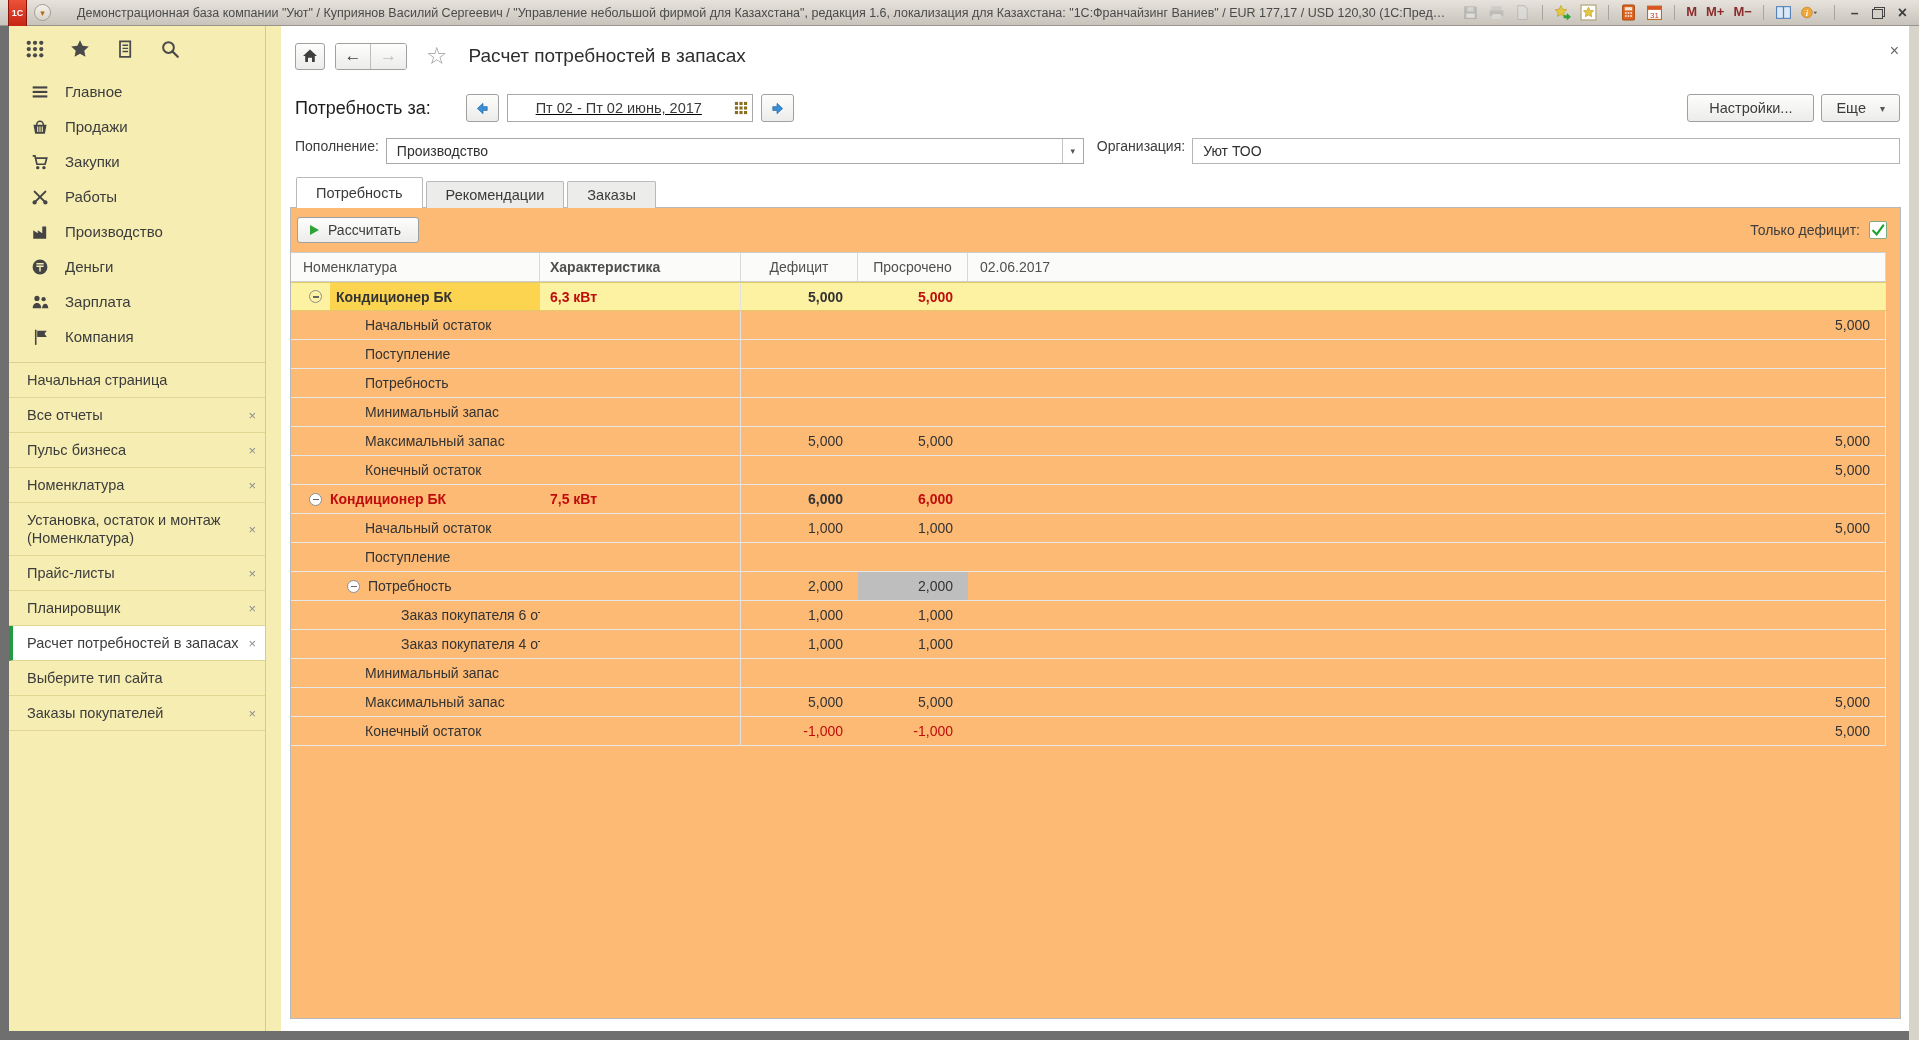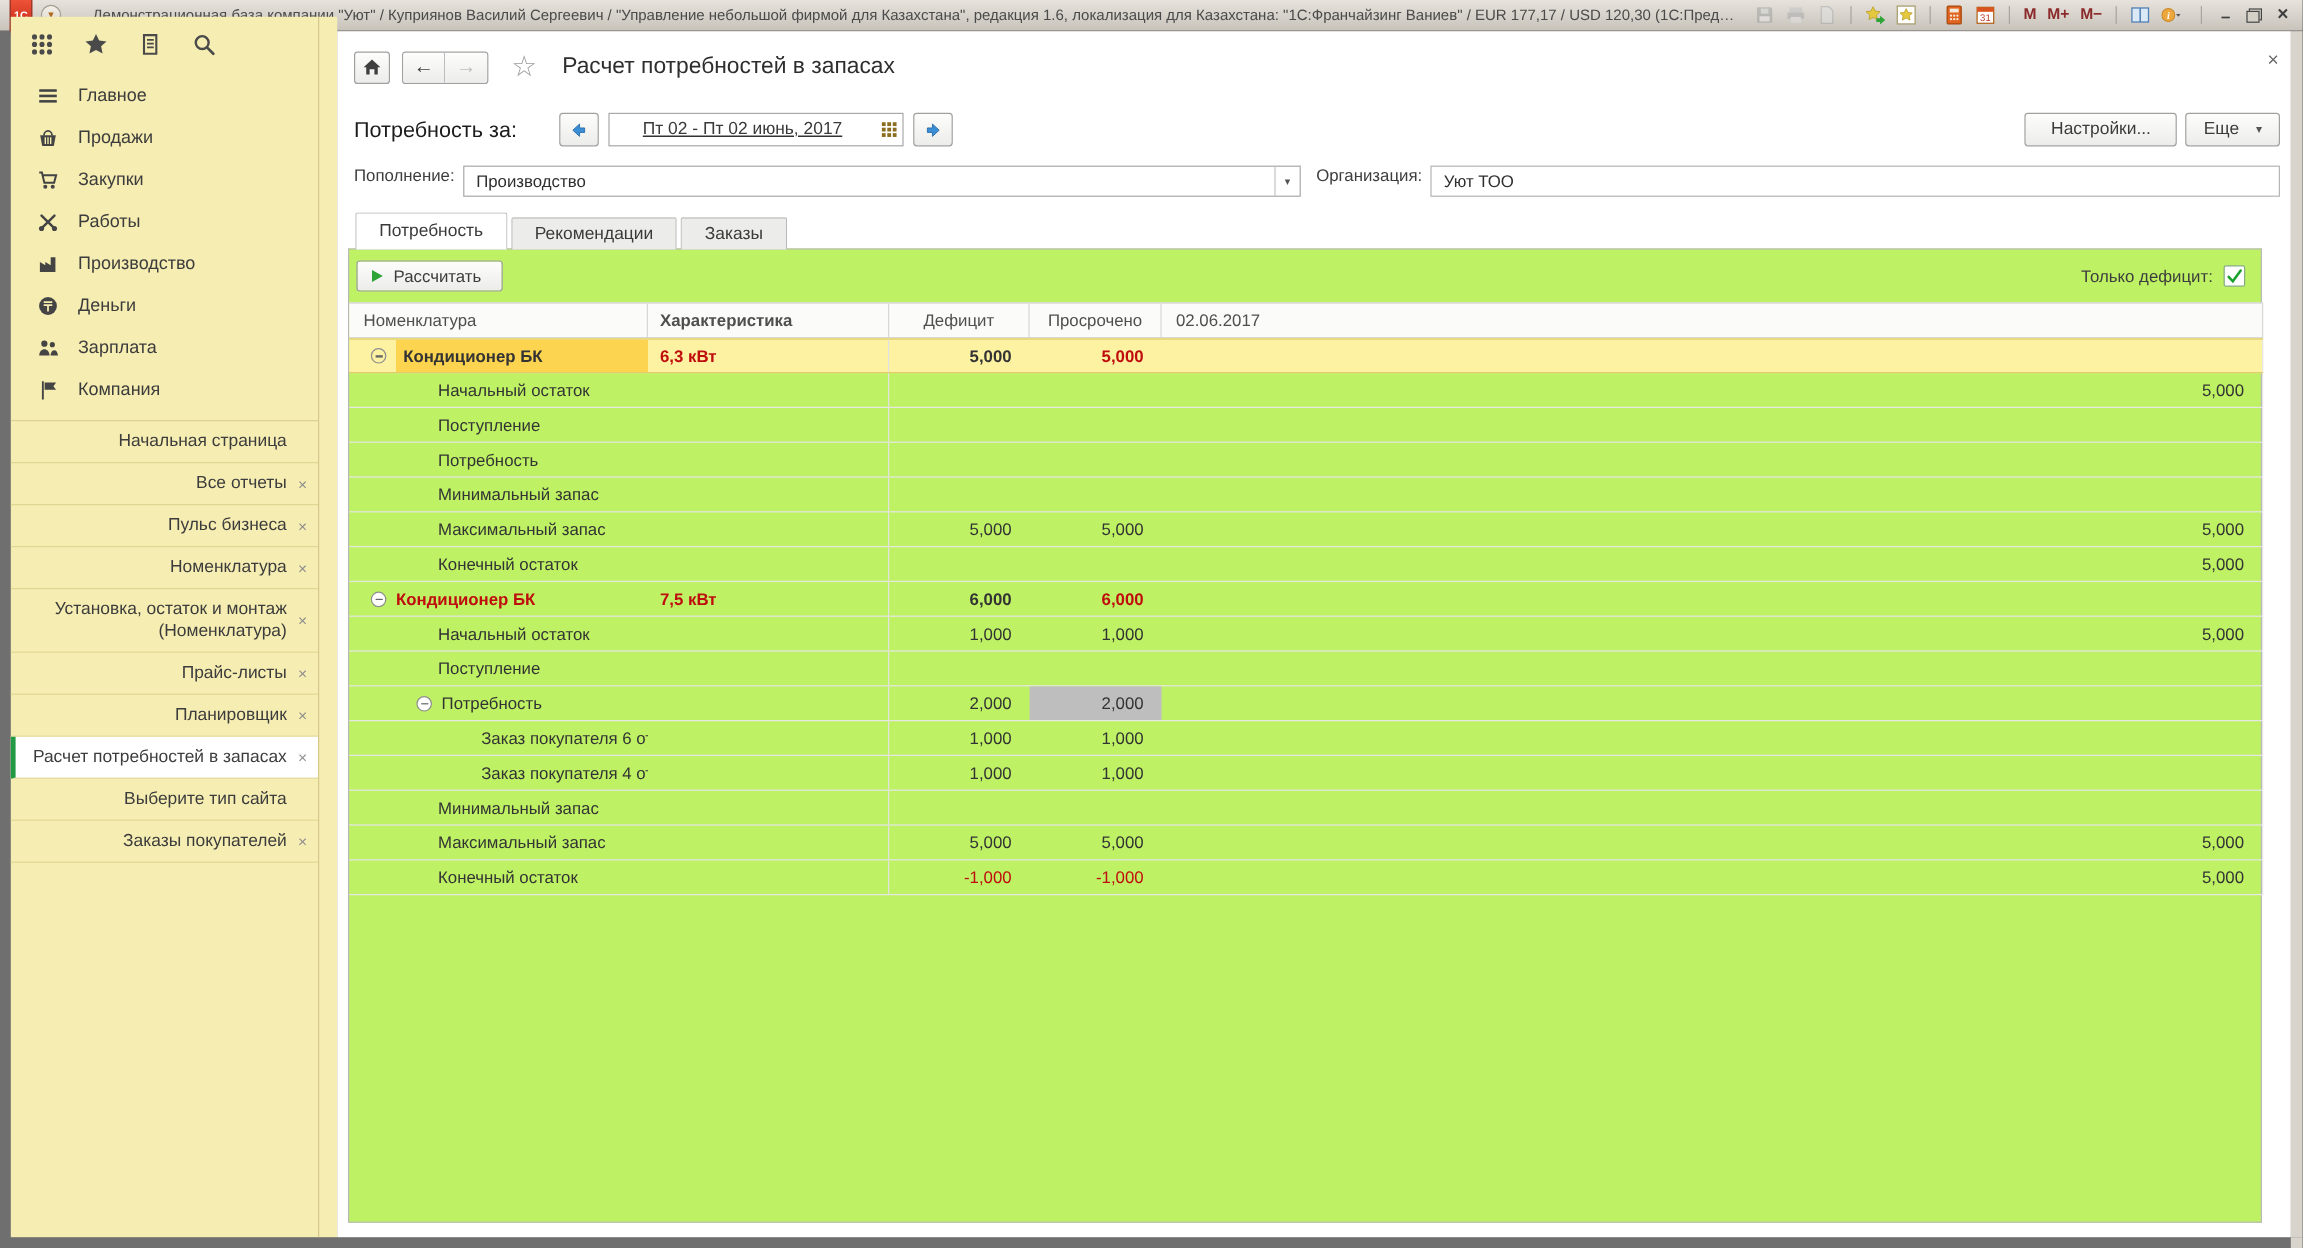--- a/index.html
+++ b/index.html
@@ -32,21 +32,21 @@
   .tb-restore::after  { content:""; position:absolute; left:0; bottom:0; width:9px; height:8px; border:1.4px solid #444; background:#d4d0c8; }
   .tb-close { font-size:16px; color:#3f3f3f; font-weight:bold; line-height:14px; }
 
   
   .frame-left  { position:absolute; left:0; top:26px; width:9px;  bottom:9px; background:#6f6f6f; }
   .frame-right { position:absolute; right:0; top:26px; width:10px; bottom:9px; background:#d8d4cc; }
   .frame-bottom{ position:absolute; left:0; bottom:0; width:100%; height:9px; background:#6f6f6f; }
   .frame-corner{ position:absolute; right:0; bottom:0; width:10px; height:9px; background:#d8d4cc; }
 
   
-  .sidebar { position:absolute; left:9px; top:14px; width:272px; bottom:9px; background:#f6edb2;text-align:right; }
+  .sidebar { position:absolute; left:9px; top:26px; width:272px; bottom:9px; background:#f6edb2; }
   .sidebar-inner { position:absolute; inset:0 15px 0 0; border-right:1px solid #d6c98b; }
   .side-toolbar { display:flex; gap:25px; padding:13px 0 9px 16px; align-items:center; }
   .side-toolbar .sti { width:20px; height:20px; }
   .side-toolbar svg { width:20px; height:20px; }
   .side-menu { margin-top:6px; }
   .menu-item { height:35px; display:flex; align-items:center; gap:16px; padding-left:22px;
     font-size:15px; color:#3c3c3c; cursor:default; }
   .mi-icon { width:18px; height:18px; flex:none; }
   .mi-icon svg { width:18px; height:18px; }
   .side-tabs { margin-top:8px; border-top:1px solid #ddd092; }
@@ -97,21 +97,21 @@
     align-items:center; justify-content:center; font-size:9px; color:#555; }
   .org-label { margin-left:13px; }
   .org-field { flex:1; height:26px; border:1px solid #b5b5b5; display:flex; align-items:center;
     padding:0 10px; font-size:14px; color:#2f2f2f; }
 
   .tabs-row { margin:13px 0 0 15px; display:flex; gap:3px; align-items:flex-end; position:relative; z-index:2; height:30px; }
   .ftab { height:27px; line-height:26px; padding:0 19px; font-size:14.5px; color:#3a3a3a;
     background:#ececea; border:1px solid #b9b9b9; border-bottom:none; border-radius:2px 2px 0 0; }
   .ftab.active { height:31px; line-height:31px; background:#fff; position:relative; z-index:3; }
 
-  .panel { margin:-1px 24px 0 9px; height:812px; border:1px solid #b9b9b9; background:#bef264; position:relative; }
+  .panel { margin:-1px 8px 0 9px; height:812px; border:1px solid #b9b9b9; background:#fdba74; position:relative; }
   .toolbar-row { display:flex; align-items:center; padding:9px 13px 0 6px; height:35px; }
   .calc-btn { height:26px; padding:0 17px 0 12px; gap:9px; font-size:14px; }
   .play { width:0; height:0; border-left:9px solid #2ea336; border-top:5.5px solid transparent;
     border-bottom:5.5px solid transparent; }
   .only-deficit { margin-left:auto; display:flex; align-items:center; gap:9px; font-size:14px; color:#3d3d3d; }
   .checkbox { width:18px; height:18px; border:1px solid #84ac84; border-radius:2px; background:#fff;
     display:flex; align-items:center; justify-content:center; }
   .checkbox svg { width:14px; height:14px; }
 
   

